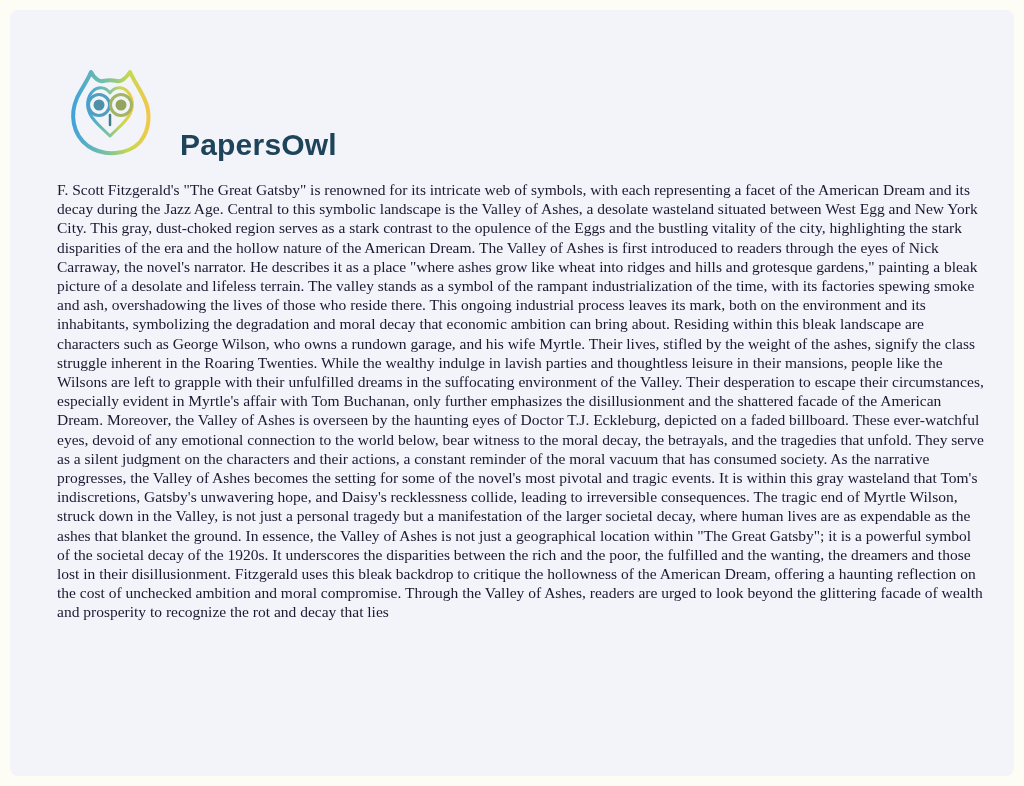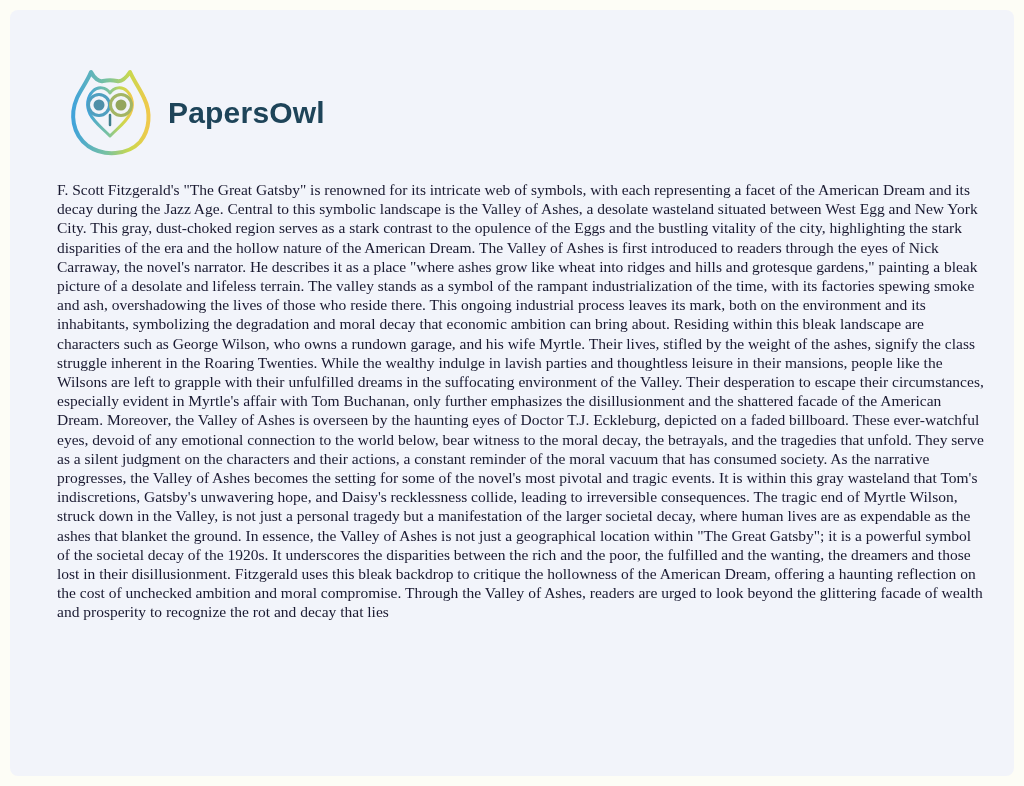--- a/index.html
+++ b/index.html
@@ -19,22 +19,22 @@
     top: 10px;
     width: 1004px;
     height: 766px;
     background: #f2f4fa;
     border-radius: 8px;
     box-sizing: border-box;
     padding: 0 27px 0 47px;
   }
   .header {
     display: flex;
-    align-items: center;
-    gap: 8px;
+    align-items: flex-end;
+    gap: 20px;
     padding-top: 52px;
   }
   .logo {
     width: 100px;
     height: 100px;
     flex: 0 0 auto;
     margin-left: 3px;
   }
   .logo svg { width: 100%; height: 100%; display: block; }
   .brand-block {

